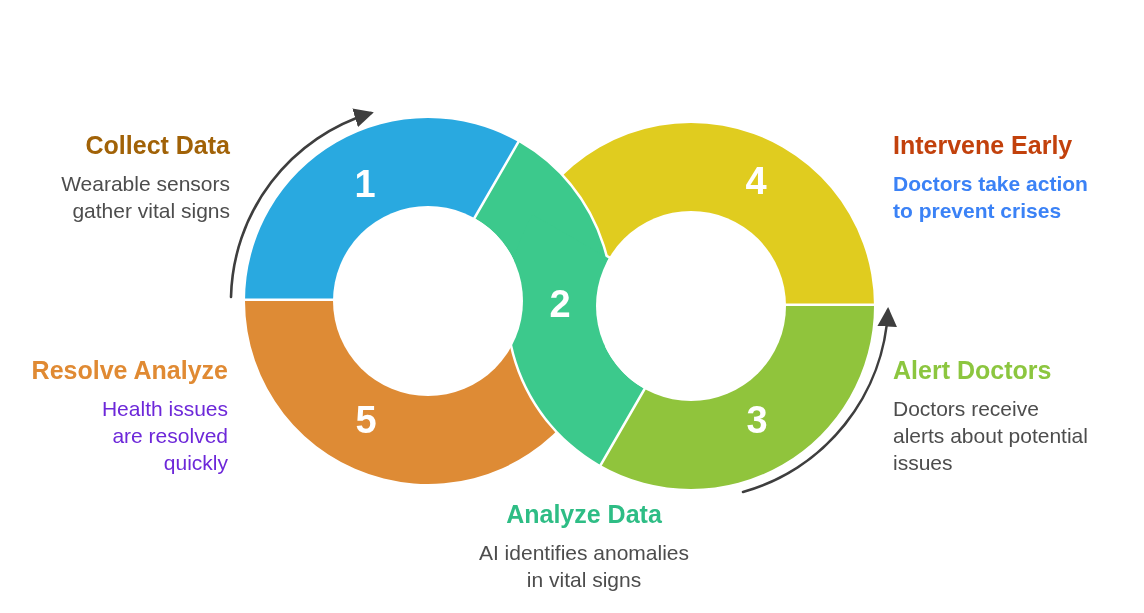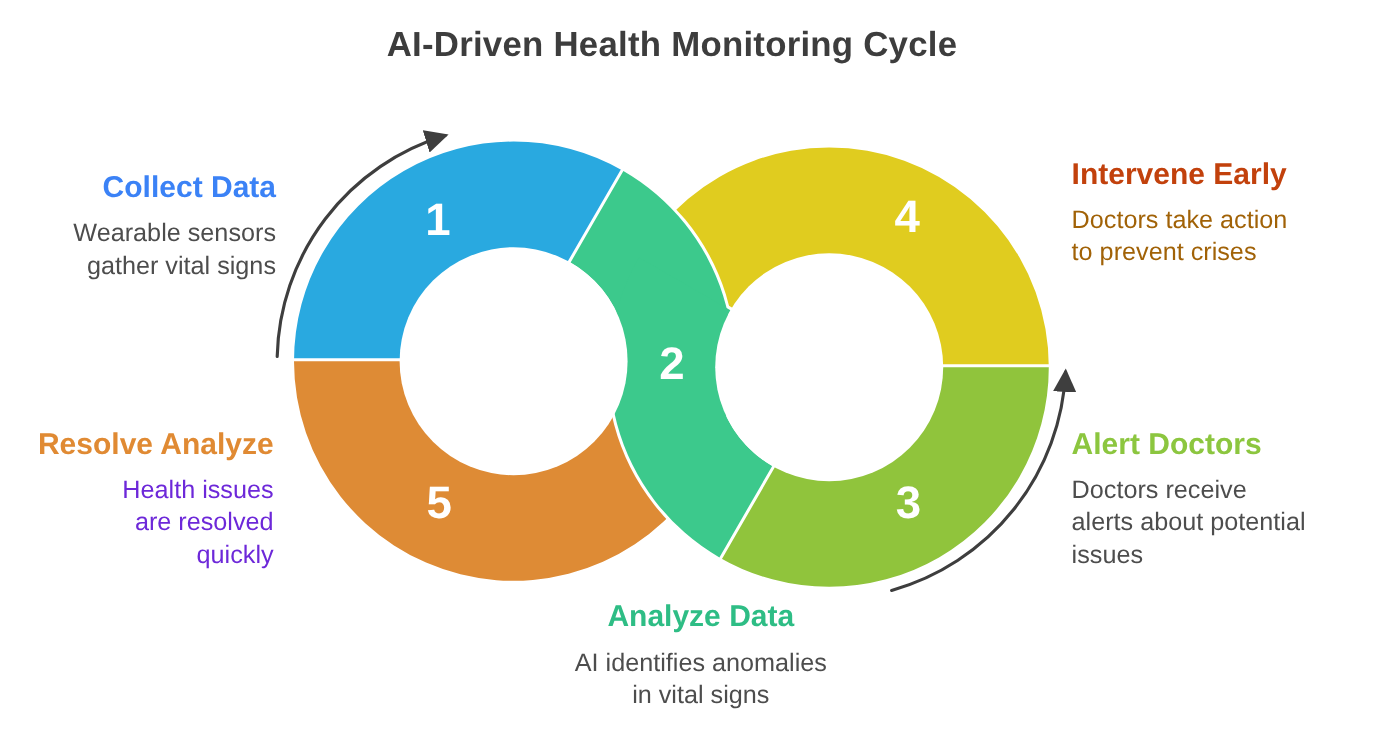--- a/index.html
+++ b/index.html
@@ -53,41 +53,40 @@
     <path d="M519.5,142.5 A183,183 0 0 1 593.8,378.3 L514.1,341.2 A95,95 0 0 0 475.5,218.7 Z" fill="#3cc98c"></path>
     <path d="M599.5,464.5 A183,183 0 0 1 532.5,214.5 L608.7,258.5 A95,95 0 0 0 643.5,388.3 Z" fill="#3cc98c"></path>
 
     <circle cx="428" cy="301" r="95" fill="#ffffff"></circle>
     <circle cx="691" cy="306" r="95" fill="#ffffff"></circle>
 
     <path d="M231,297 A197,197 0 0 1 371,113" fill="none" stroke-width="2.6" stroke-linecap="round" marker-end="url(#ah)" stroke="#3e3e3e"></path>
     <path d="M743,492 A199,199 0 0 0 888,310" fill="none" stroke-width="2.6" stroke-linecap="round" marker-end="url(#ah)" stroke="#3e3e3e"></path>
   </svg>
 
-  <div class="title" style="color: rgb(61, 61, 61);">AI-Driven Health Monitoring Cycle</div>
 
   <div class="num" style="left: 325px; top: 157px; color: rgb(255, 255, 255);">1</div>
   <div class="num" style="left: 520px; top: 277px; color: rgb(255, 255, 255);">2</div>
   <div class="num" style="left: 717px; top: 393px; color: rgb(255, 255, 255);">3</div>
   <div class="num" style="left: 716px; top: 154px; color: rgb(255, 255, 255);">4</div>
   <div class="num" style="left: 326px; top: 393px; color: rgb(255, 255, 255);">5</div>
 
   <div class="lbl lbl-collect">
-    <div class="h" style="color: #3b82f6; margin-top: 11px;">Collect Data</div>
+    <div class="h" style="color: #a16207;">Collect Data</div>
     <div class="d" style="color: rgb(77, 77, 77);">Wearable sensors gather vital signs</div>
   </div>
 
   <div class="lbl lbl-resolve">
     <div class="h" style="color: rgb(224, 138, 51);">Resolve Analyze</div>
     <div class="d" style="color: #6d28d9;">Health issues are resolved quickly</div>
   </div>
 
   <div class="lbl lbl-intervene">
     <div class="h" style="color: #c2410c;">Intervene Early</div>
-    <div class="d" style="color: #a16207;">Doctors take action to prevent crises</div>
+    <div class="d" style="color: #3b82f6; font-weight: bold;">Doctors take action to prevent crises</div>
   </div>
 
   <div class="lbl lbl-alert">
     <div class="h" style="color: rgb(140, 198, 63);">Alert Doctors</div>
     <div class="d" style="color: rgb(77, 77, 77);">Doctors receive alerts about potential issues</div>
   </div>
 
   <div class="lbl lbl-analyze">
     <div class="h" style="color: rgb(46, 189, 133);">Analyze Data</div>
     <div class="d" style="color: rgb(77, 77, 77);">AI identifies anomalies in vital signs</div>

